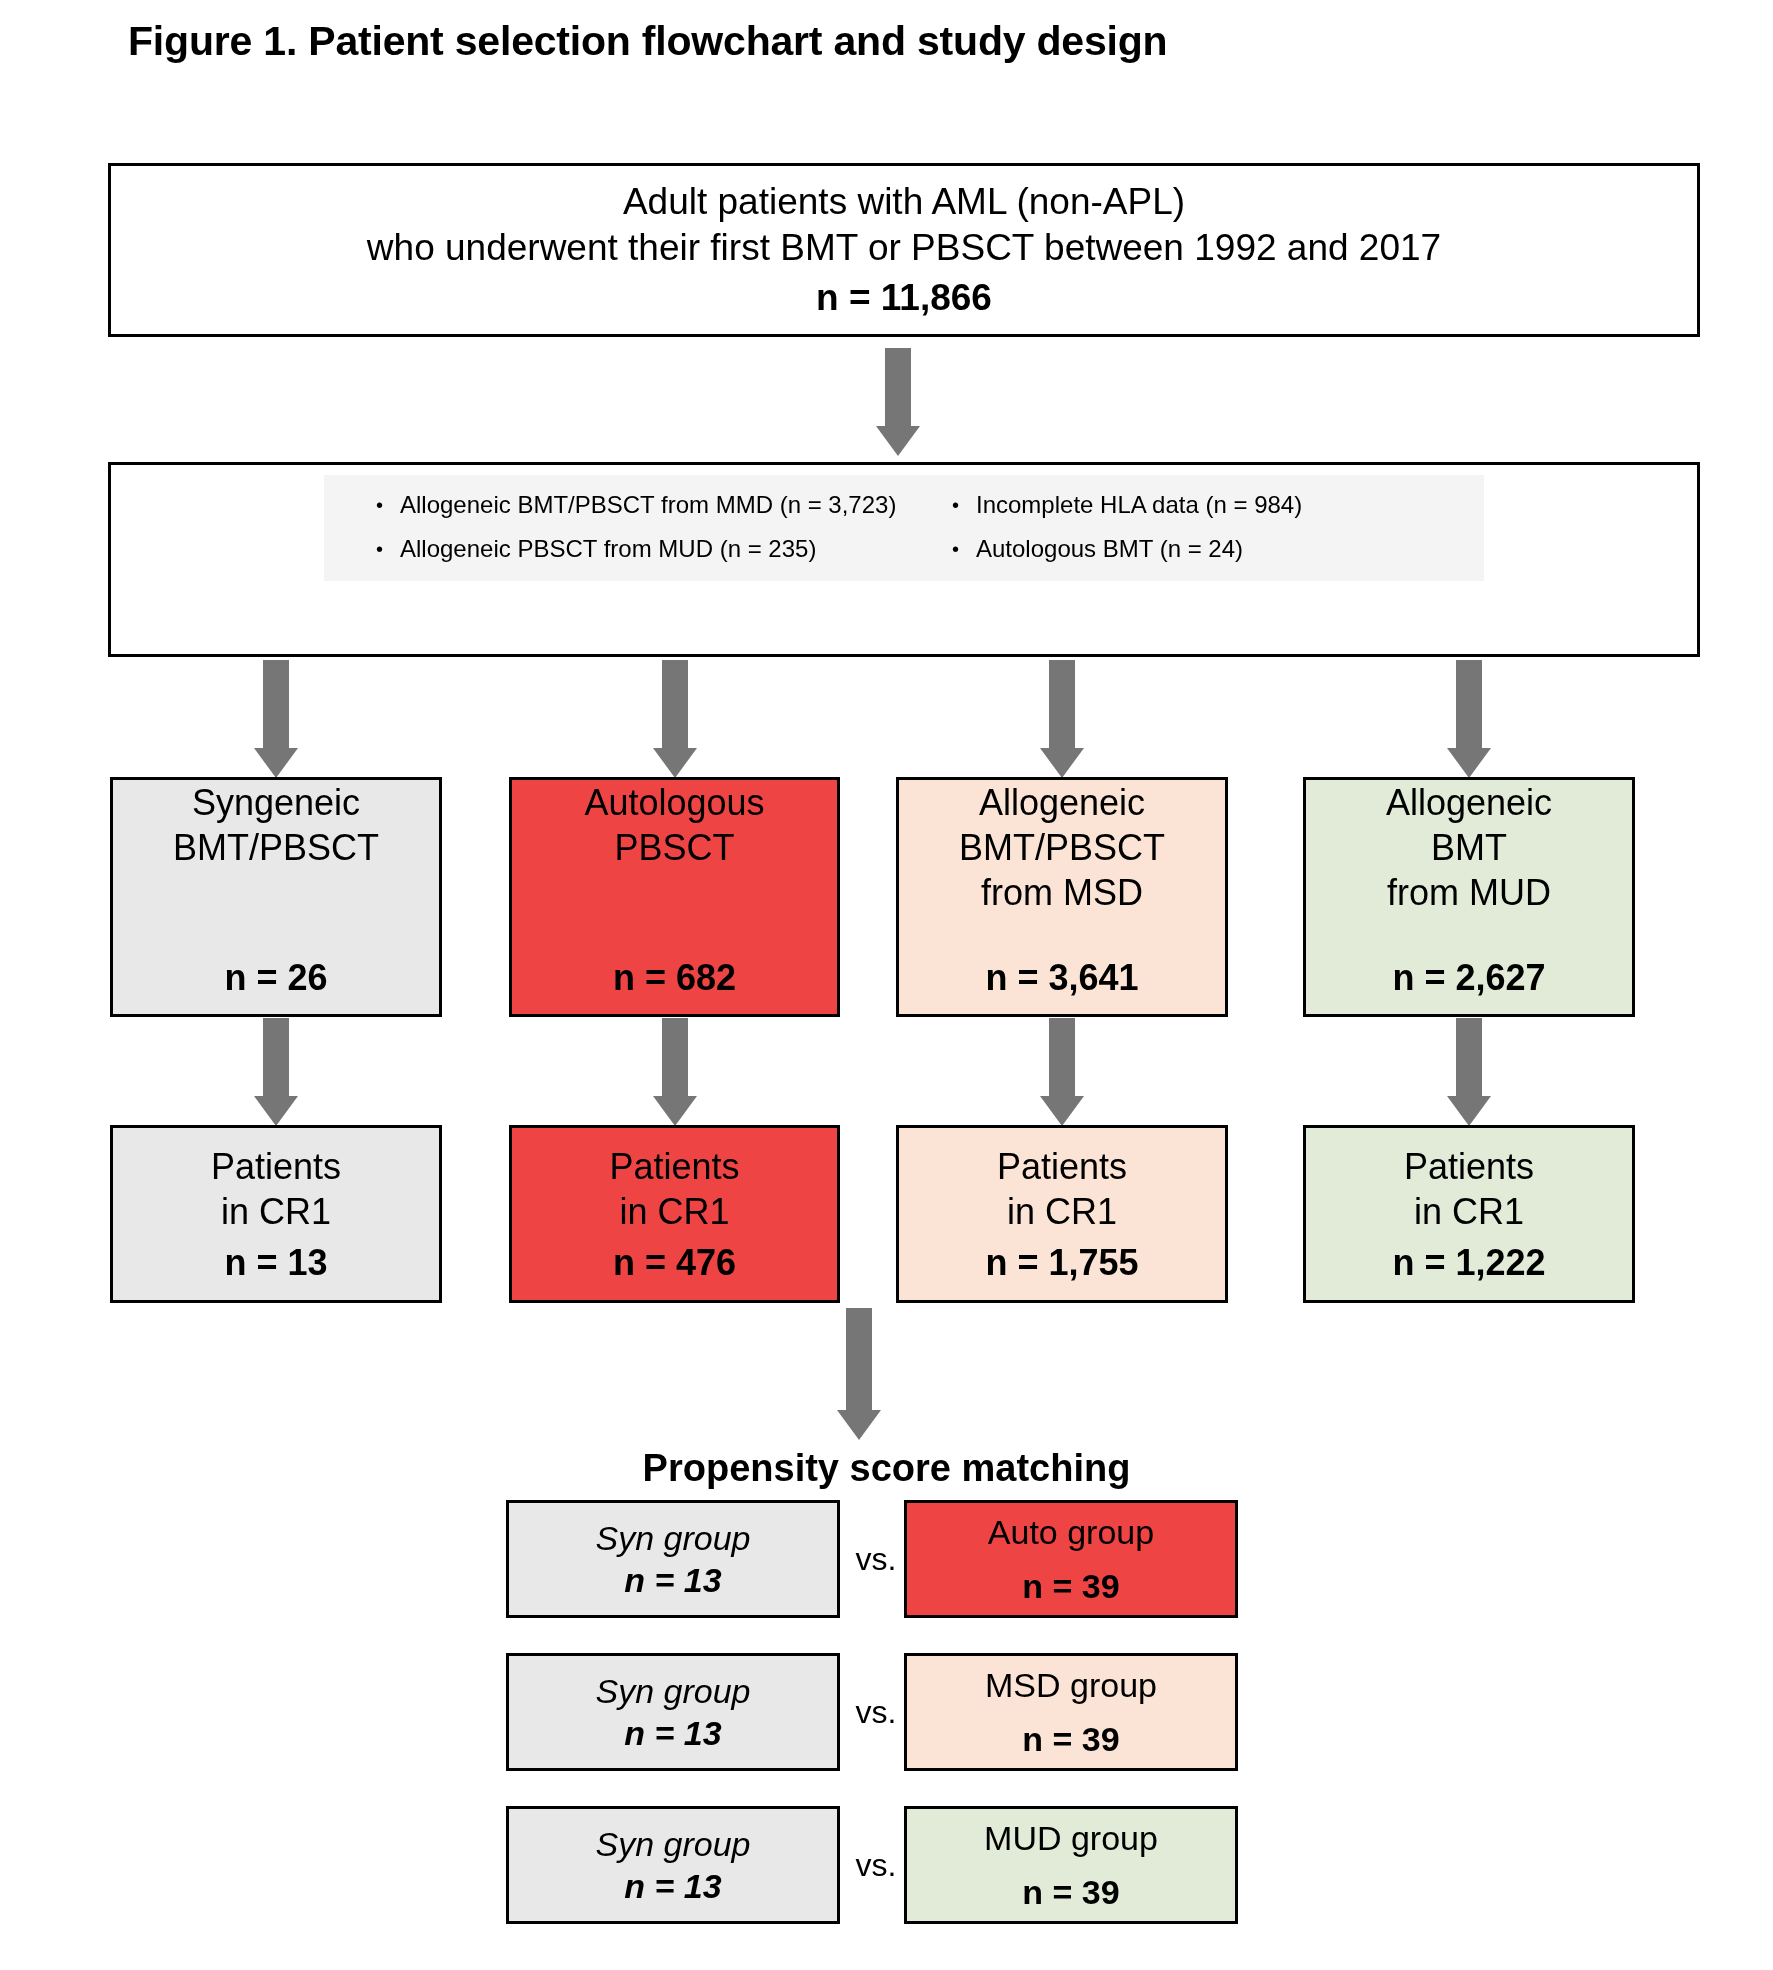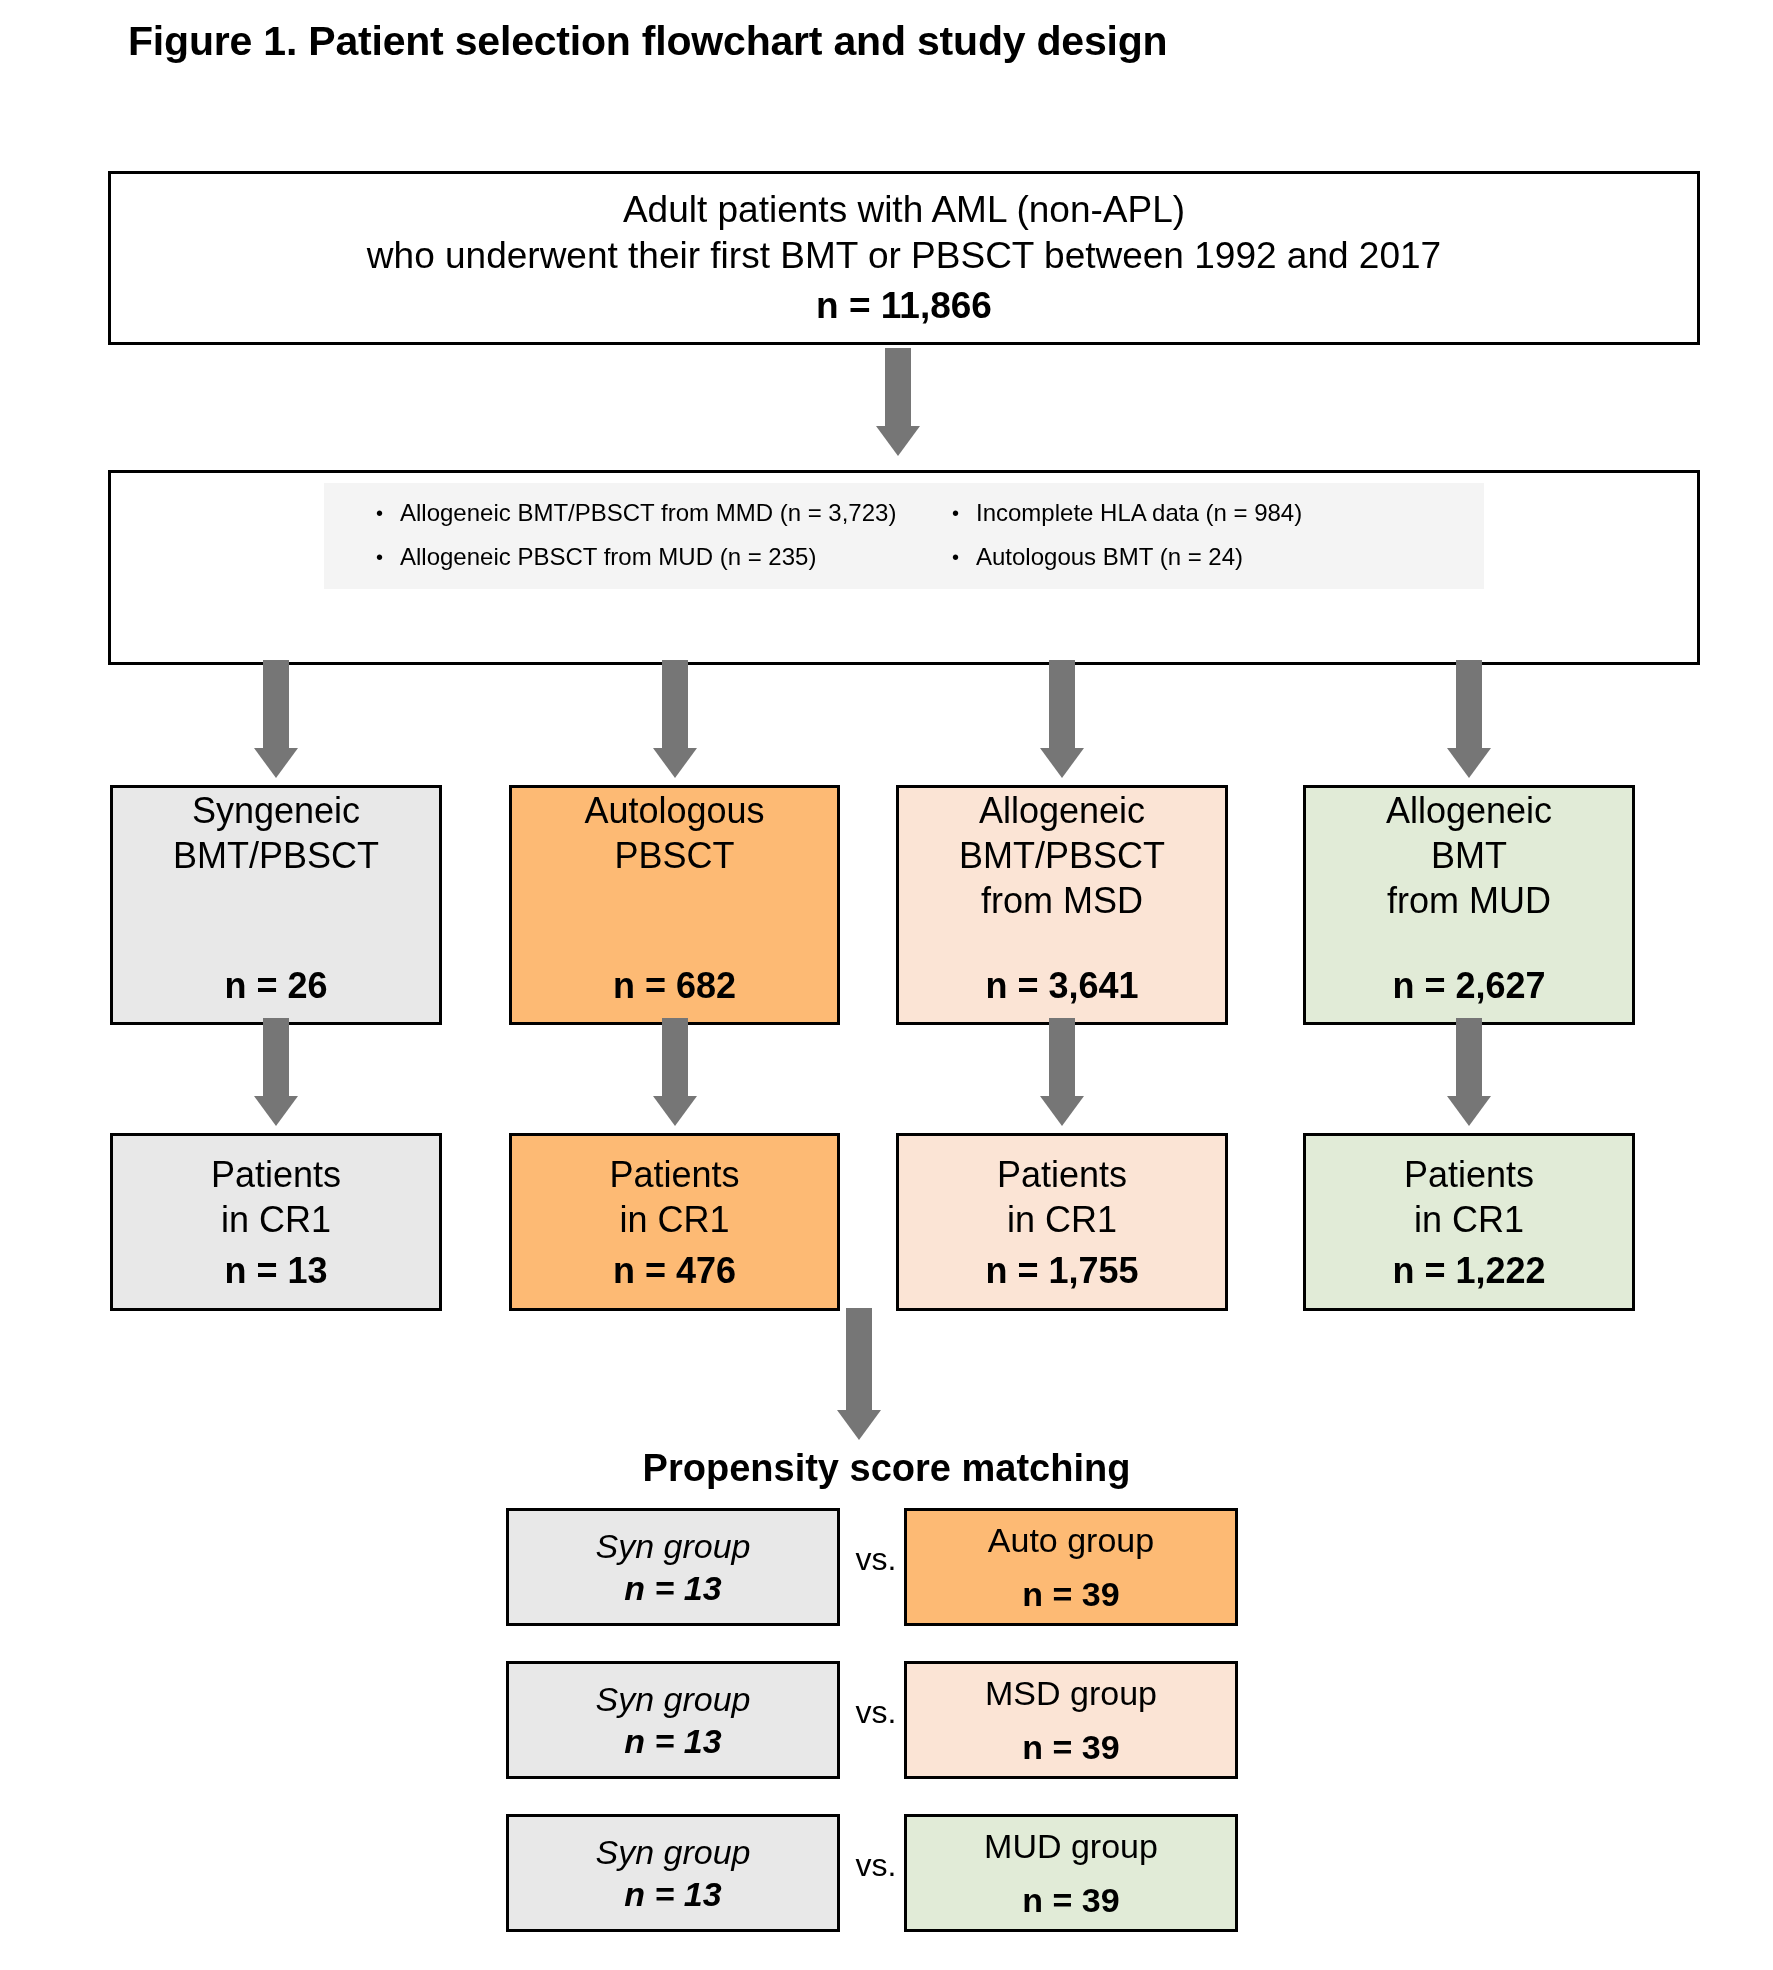--- a/index.html
+++ b/index.html
@@ -51,21 +51,20 @@
   .box {
     box-sizing: border-box;
     border: 3px solid #000000;
     background: #ffffff;
     display: flex;
     flex-direction: column;
     align-items: center;
     justify-content: center;
     text-align: center;
     line-height: 1.25;
-    margin-top: 8px;
   }
   .box .ln { display: block; }
   .box .nline { font-weight: bold; }
 
   
   #top-box {
     left: 108px;
     top: 163px;
     width: 1592px;
     height: 174px;
@@ -129,21 +128,21 @@
   .cr1-box .nline { margin-top: 6px; }
 
   
   .col1 { left: 110px;  width: 332px; }
   .col2 { left: 509px;  width: 331px; }
   .col3 { left: 896px;  width: 332px; }
   .col4 { left: 1303px; width: 332px; }
 
   
   .fill-gray  { background: #e8e8e8; }
-  .fill-blue  { background: #fdba74; }
+  .fill-blue  { background: #ef4444; }
   .fill-peach { background: #fbe4d5; }
   .fill-green { background: #e1ebd7; }
 
   
   .arrow { position: absolute; }
   .arrow .shaft {
     position: absolute;
     background: #767676;
     left: 50%;
     transform: translateX(-50%);

